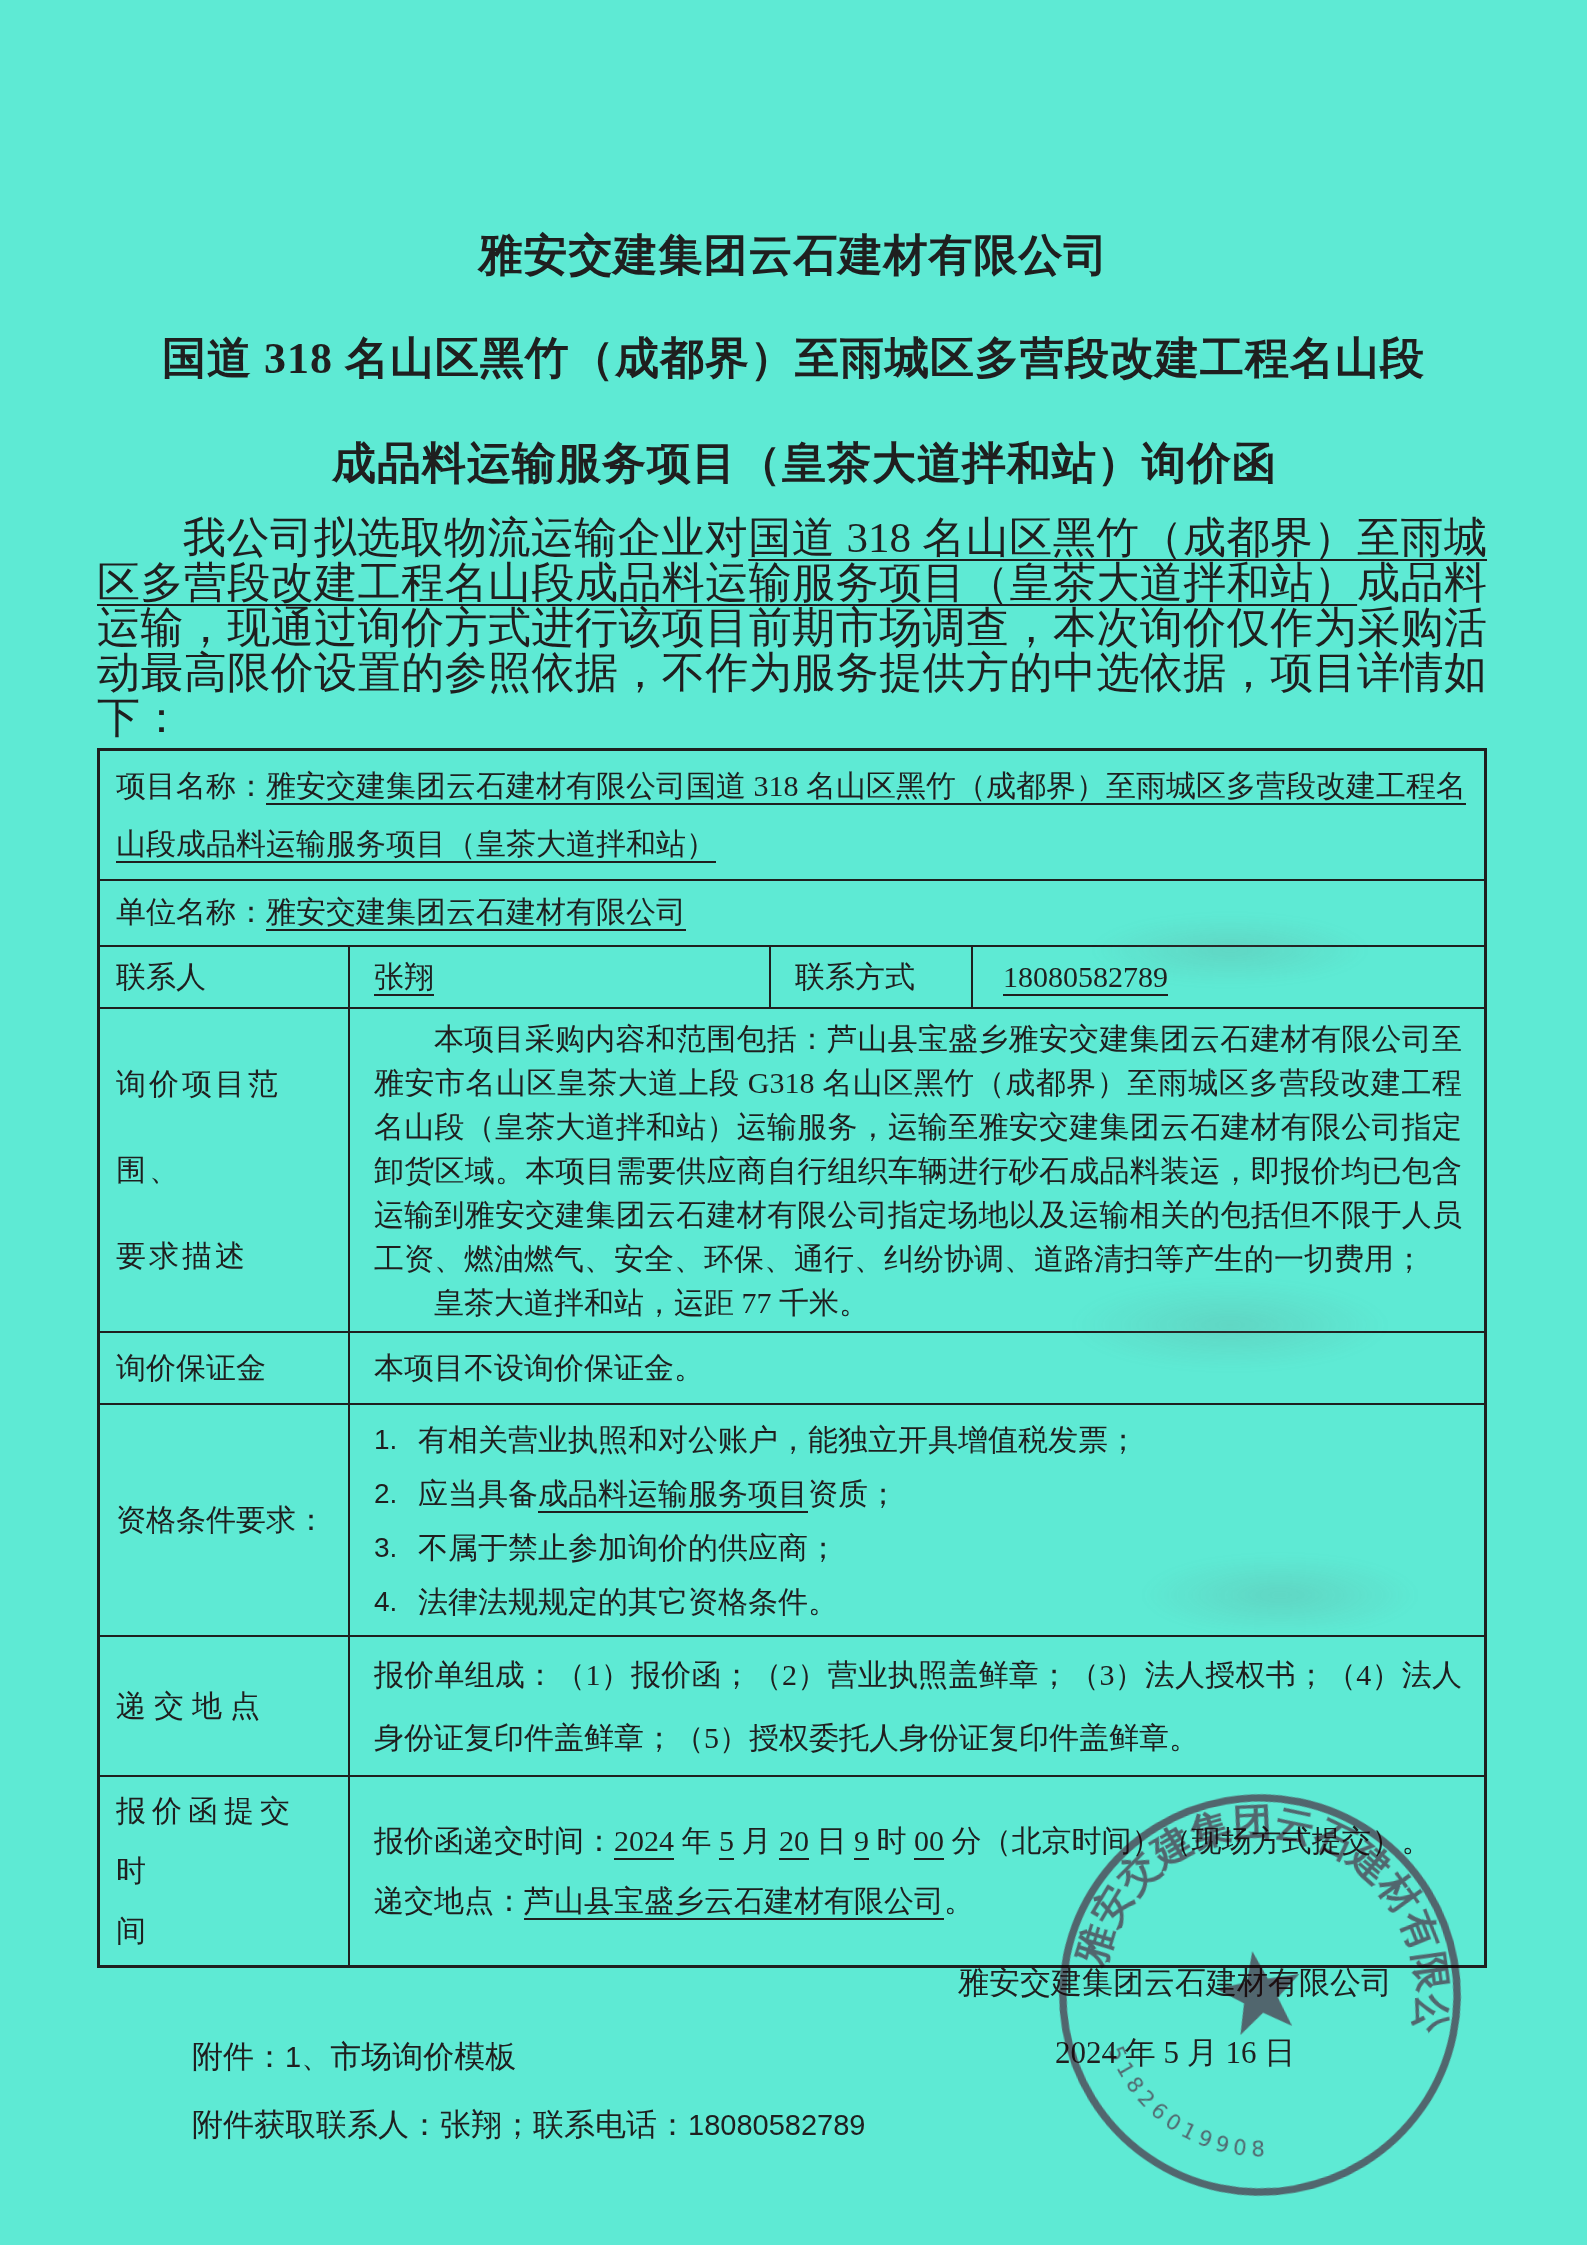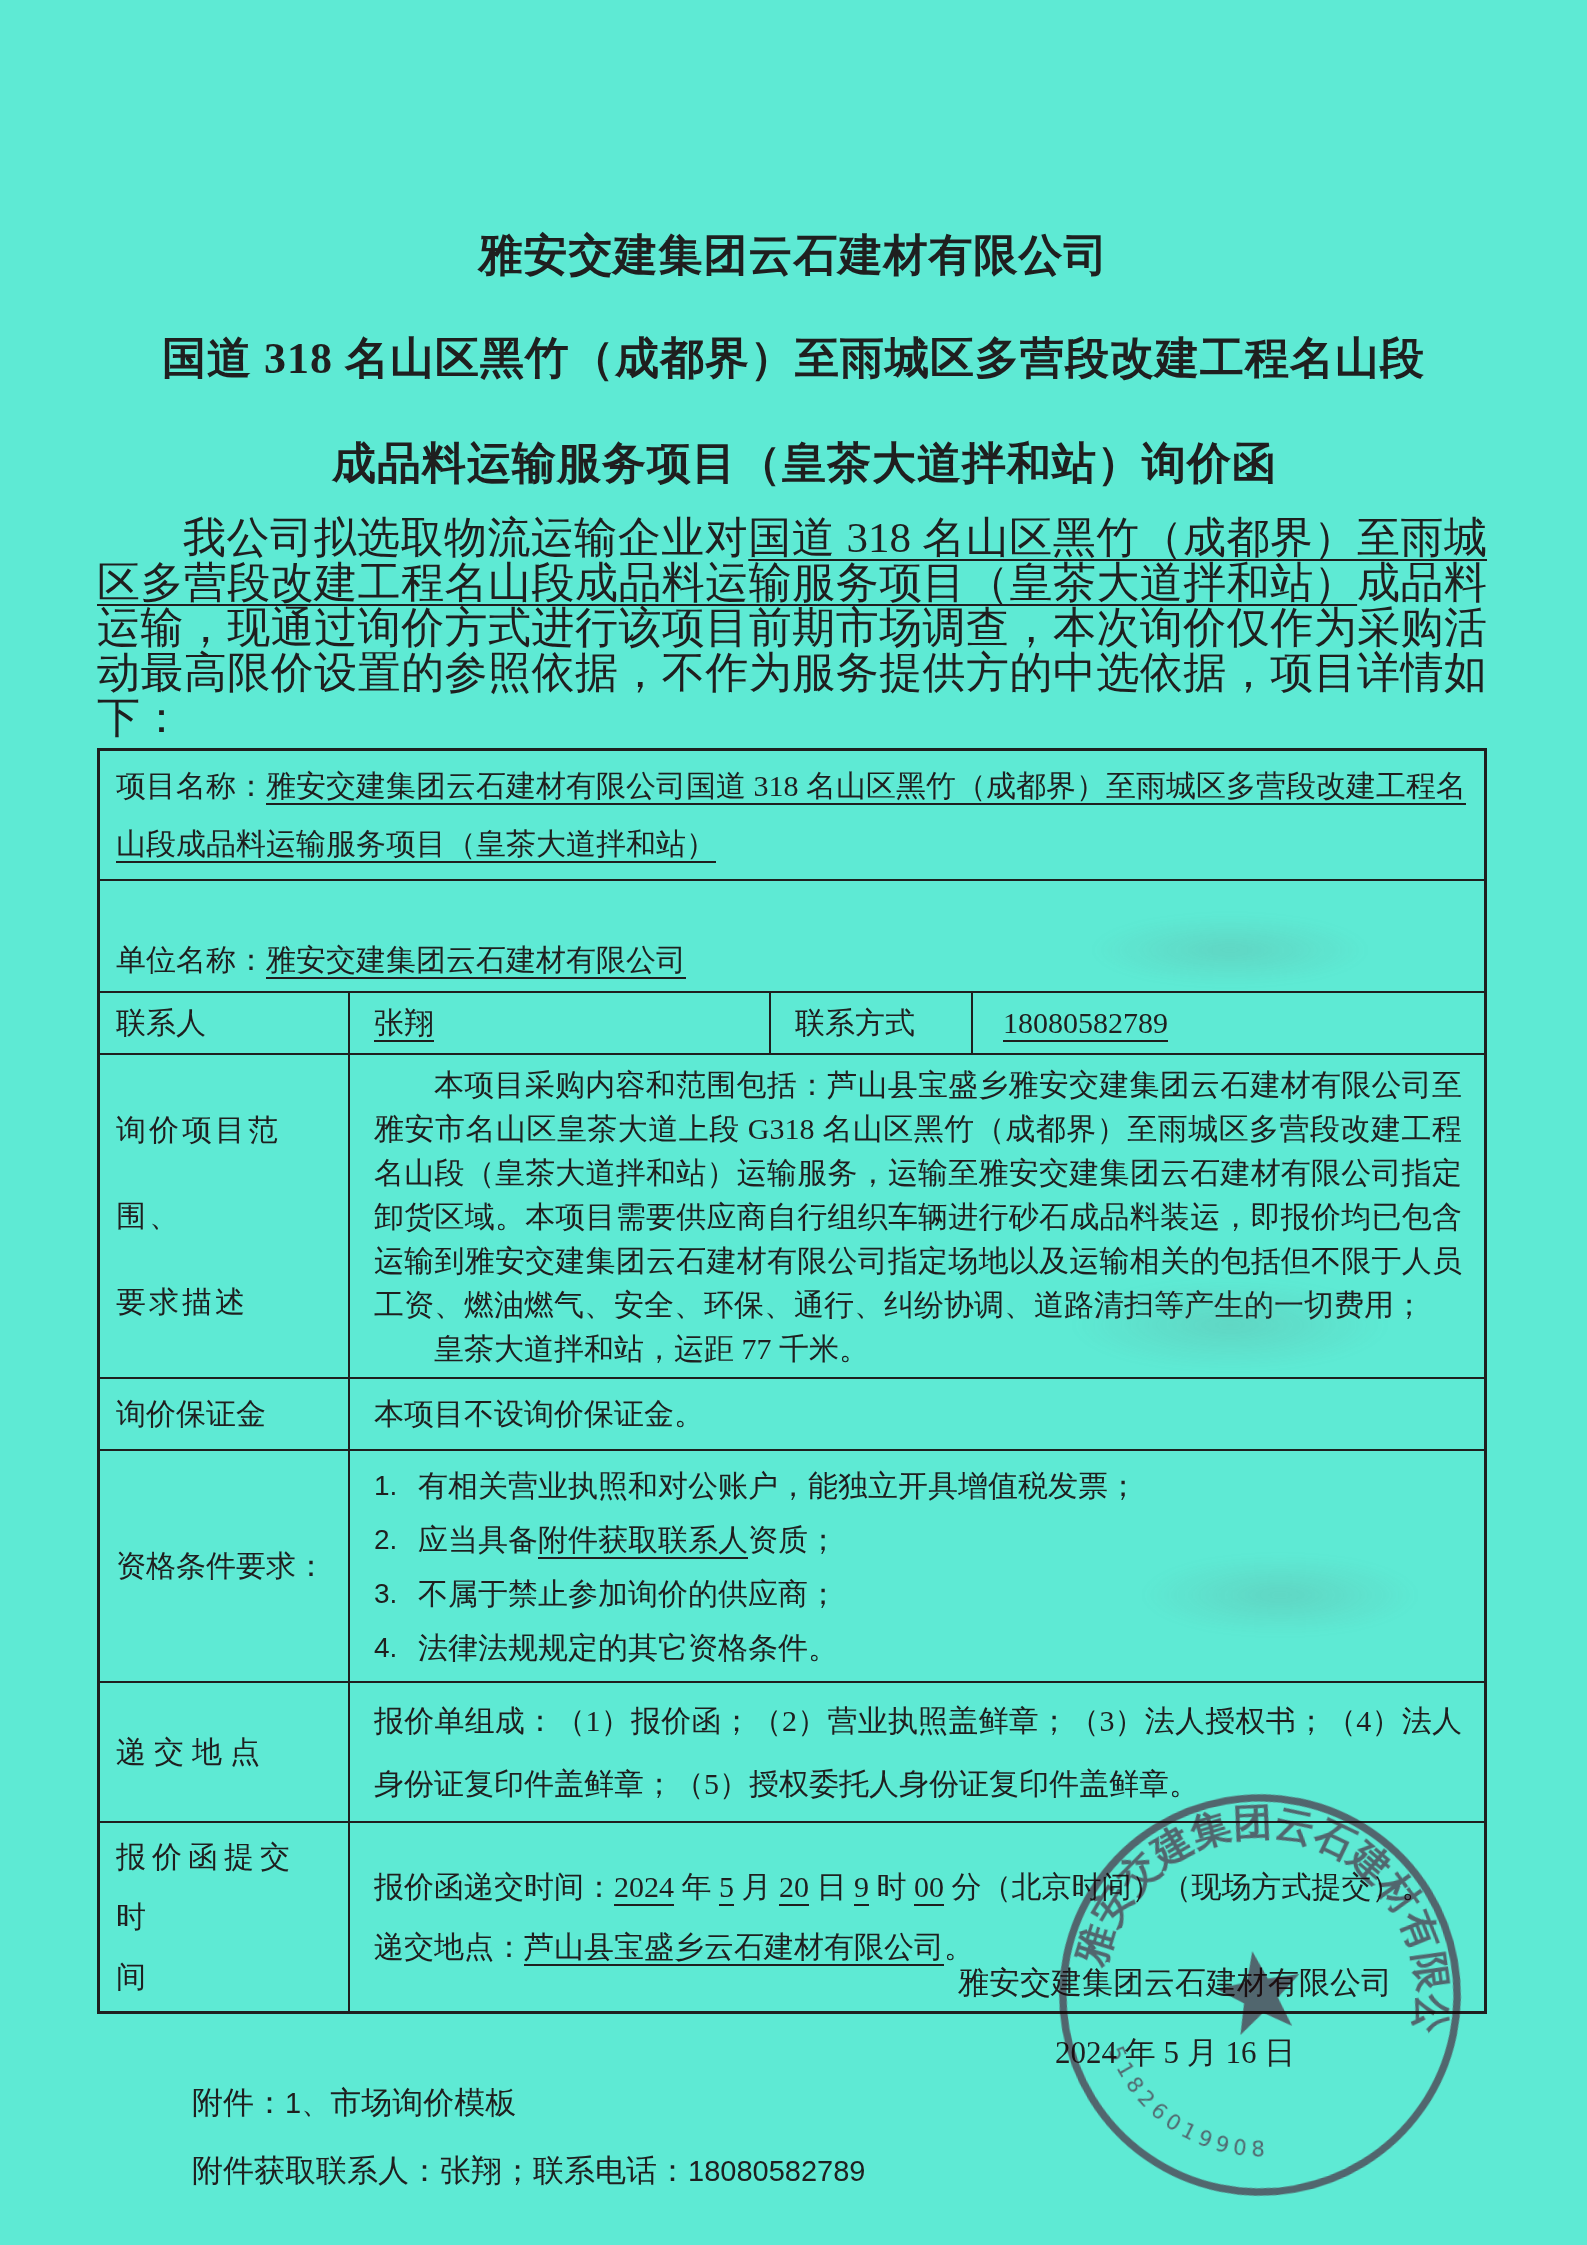--- a/index.html
+++ b/index.html
@@ -56,21 +56,21 @@
     border: 3px solid var(--ink);
     font-size: 30px;
   }
   .tr { display: flex; border-top: 2.5px solid var(--ink); }
   .tr:first-child { border-top: none; }
   .td { box-sizing: border-box; }
   .td + .td { border-left: 2.5px solid var(--ink); }
   .full-cell { flex: 1; padding: 6px 18px 6px 16px; line-height: 58px; text-align: justify; }
   .row-project { min-height: 112px; }
   .row-unit   { min-height: 64px; }
-  .row-unit .full-cell { line-height: 50px; margin-top: 48px; }
+  .row-unit .full-cell { line-height: 50px; }
   .row-contact { min-height: 60px; }
   .label-cell {
     flex: 0 0 248px;
     width: 248px;
     display: flex;
     align-items: center;
     padding: 4px 20px 4px 16px;
   }
   .cell-contact-name { flex: 0 0 421px; display: flex; align-items: center; padding: 4px 8px 4px 24px; }
   .cell-contact-method { flex: 0 0 202px; display: flex; align-items: center; padding: 4px 8px 4px 24px; text-align: right; }
@@ -201,21 +201,21 @@
           <span>资格条件要求：</span>
         </div>
       <div class="td content-cell">
         <div class="qual-items">
           <div class="qual-item">
               <span class="qual-num">1.</span>
               <span><span>有相关营业执照和对公账户，能独立开具增值税发票；</span><span class="u"></span><span></span></span>
             </div>
           <div class="qual-item">
               <span class="qual-num">2.</span>
-              <span><span>应当具备</span><span class="u">附件获取联系人</span><span>资质；</span></span>
+              <span><span>应当具备</span><span class="u">成品料运输服务项目</span><span>资质；</span></span>
             </div>
           <div class="qual-item">
               <span class="qual-num">3.</span>
               <span><span>不属于禁止参加询价的供应商；</span><span class="u"></span><span></span></span>
             </div>
           <div class="qual-item">
               <span class="qual-num">4.</span>
               <span><span>法律法规规定的其它资格条件。</span><span class="u"></span><span></span></span>
             </div>
         </div>

